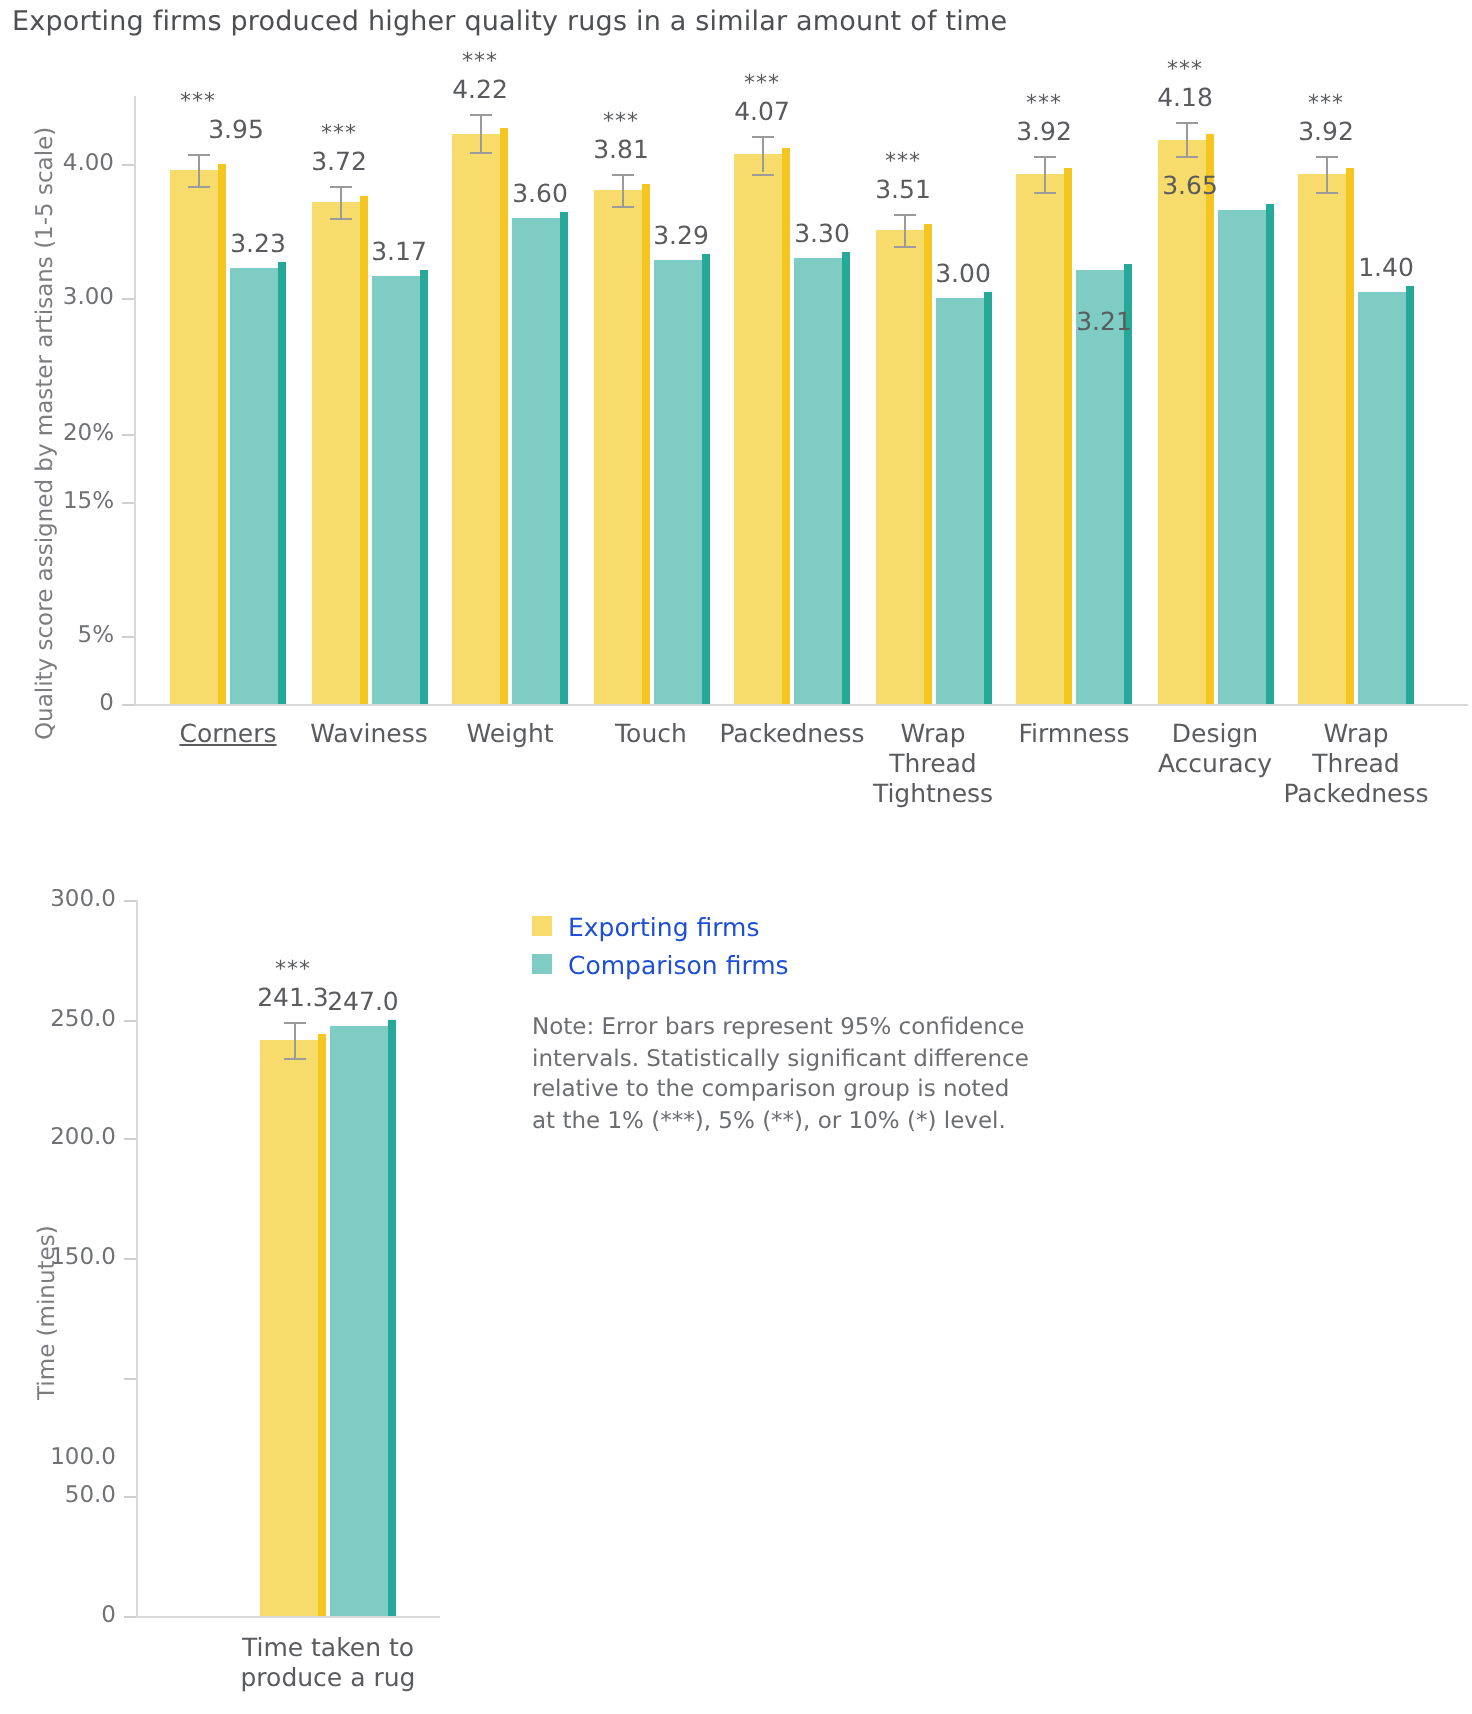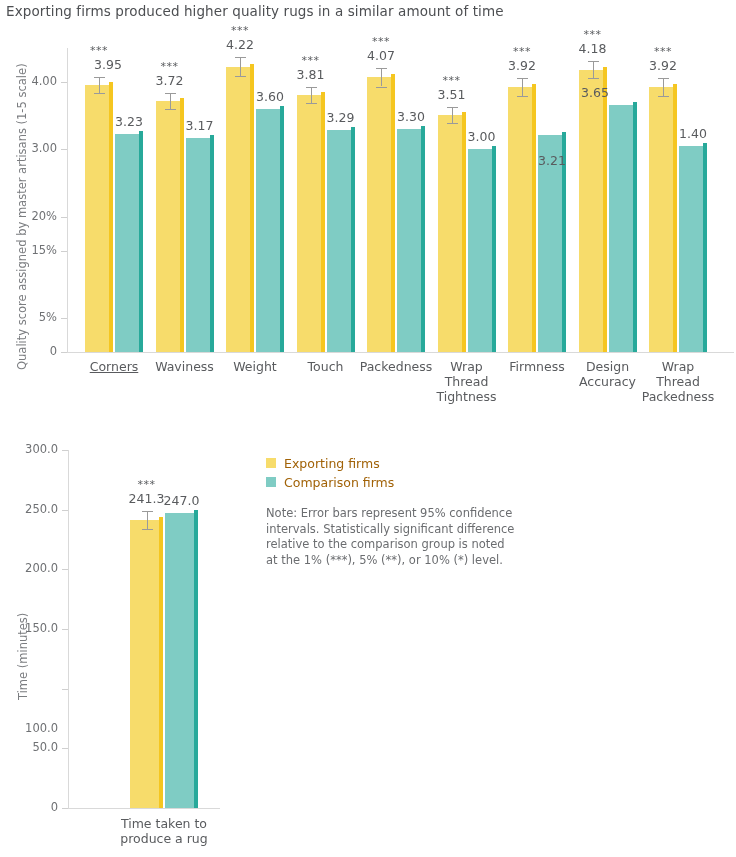--- a/index.html
+++ b/index.html
@@ -125,21 +125,21 @@
     height: 16px;
     margin-bottom: 3px;
   }
   .legend-swatch {
     width: 10px;
     height: 10px;
     margin-right: 8px;
   }
   .legend-label {
     font-size: 12.5px;
-    color: #a16207;
+    color: #1d4ed8;
   }
 
   
   #note {
     position: absolute;
     left: 266px;
     top: 506px;
     width: 252px;
     font-size: 11.5px;
     line-height: 15.5px;
@@ -169,21 +169,21 @@
     <div class="axis-title" style="left: 15px; top: 370px; transform: rotate(-90deg);">Quality score assigned by master artisans (1-5 scale)</div>
     <div class="bar exporting" style="left: 85px; top: 85.1556px; width: 28px; height: 266.844px;">
       <span class="cap"></span>
     </div>
     <div class="bar comparison" style="left: 115px; top: 133.796px; width: 28px; height: 218.204px;">
       <span class="cap"></span>
     </div>
     <div class="errbar" style="left: 99px; top: 77.0489px; height: 16.2133px;"></div>
     <div class="errcap" style="left: 94px; top: 77.0489px;"></div>
     <div class="errcap" style="left: 94px; top: 93.2622px;"></div>
-    <div class="val-label" style="left: 70px; top: 57.0489px; width: 60px; padding-left: 8px;">3.95</div>
+    <div class="val-label" style="left: 80px; top: 57.0489px; width: 60px; padding-left: 8px;">3.95</div>
     <div class="sig-label" style="left: 69px; top: 44.0489px; width: 60px;">***</div>
     <div class="val-label" style="left: 99px; top: 113.796px; width: 60px;">3.23</div>
     <div class="cat-label" style="left: 73px; top: 359px; width: 82px; text-decoration: underline;">Corners</div>
     <div class="bar exporting" style="left: 155.5px; top: 100.693px; width: 28px; height: 251.307px;">
       <span class="cap"></span>
     </div>
     <div class="bar comparison" style="left: 185.5px; top: 137.849px; width: 28px; height: 214.151px;">
       <span class="cap"></span>
     </div>
     <div class="errbar" style="left: 170px; top: 92.5867px; height: 16.2133px;"></div>

